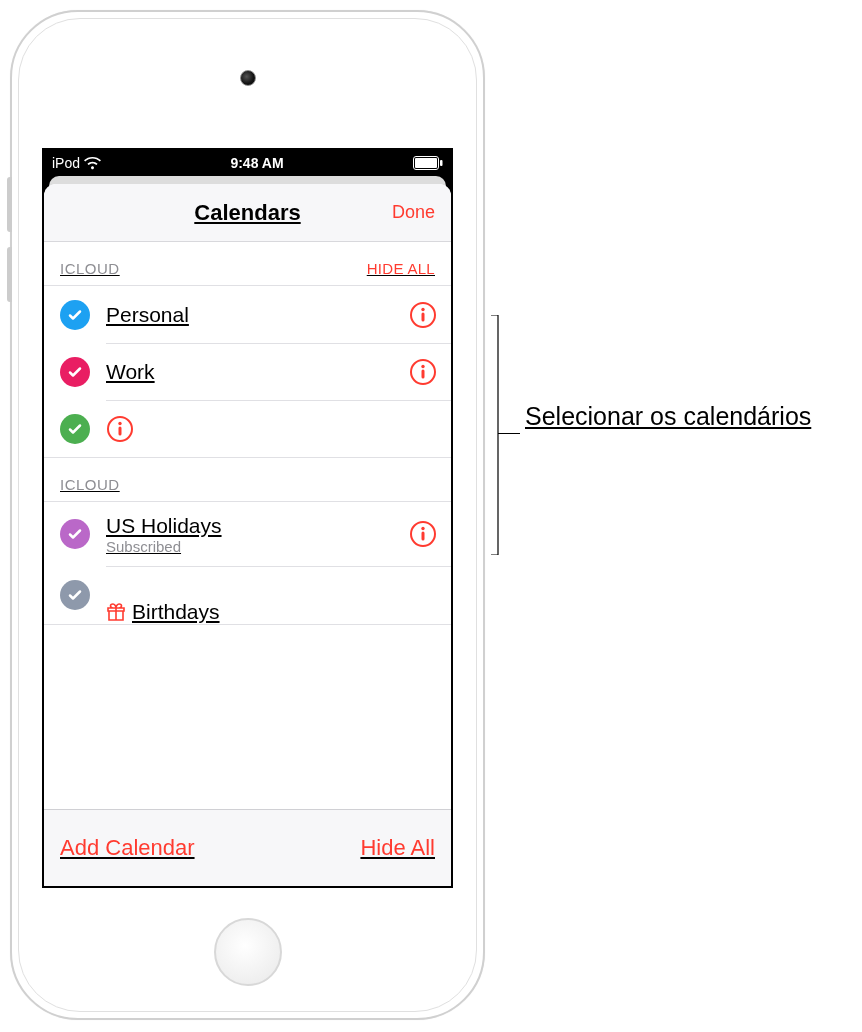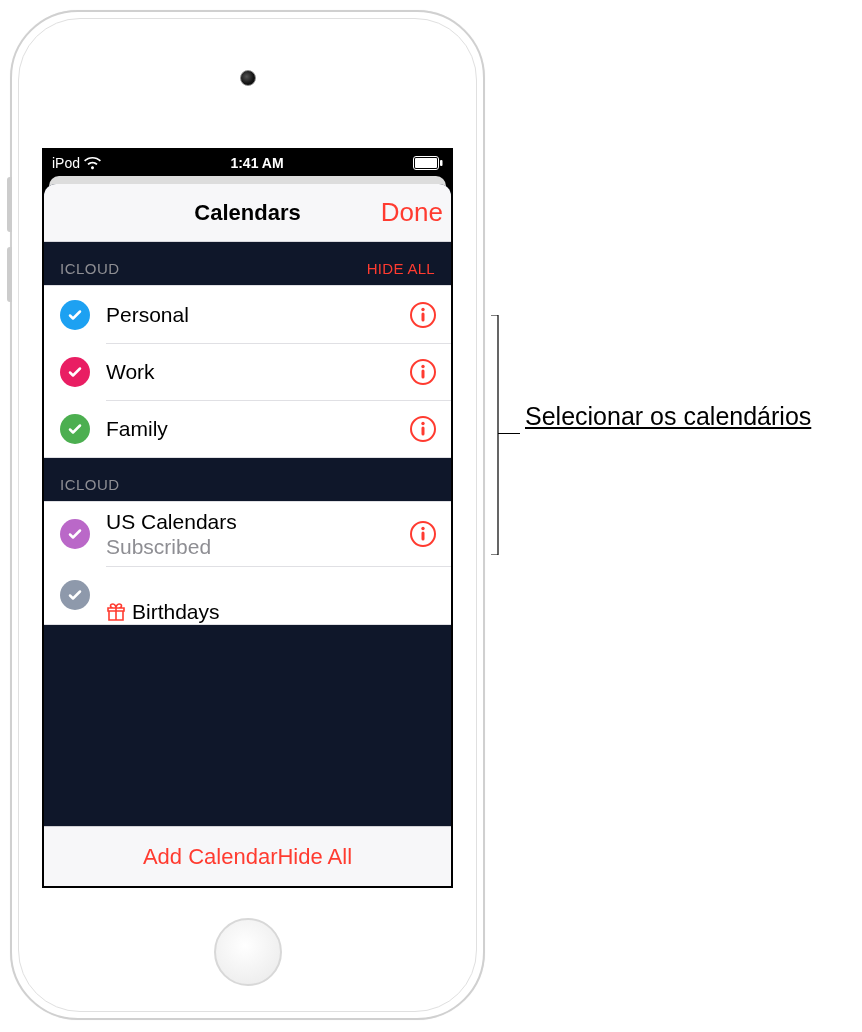--- a/index.html
+++ b/index.html
@@ -67,20 +67,21 @@
       position: absolute;
       top: 136px;
       left: 30px;
       right: 30px;
       bottom: 130px;
       background: #000;
       border: 2px solid #000;
       display: flex;
       flex-direction: column;
       overflow: hidden;
+      text-decoration: underline;
     }
     .status-bar {
       height: 26px;
       background: #000;
       color: #fff;
       display: flex;
       align-items: center;
       justify-content: space-between;
       padding: 0 8px;
       font-size: 14px;
@@ -89,21 +90,21 @@
     .status-time { font-weight: 600; }
     .wifi-icon svg, .battery-icon svg { display: block; }
     .sheet-back {
       background: #ddd;
       height: 10px;
       margin: 0 5px;
       border-radius: 10px 10px 0 0;
     }
     .sheet {
       flex: 1;
-      background: #0f172a;
+      background: #ffffff;
       border-radius: 12px 12px 0 0;
       display: flex;
       flex-direction: column;
       overflow: hidden;
       margin-top: -2px;
     }
     .sheet-header {
       background: #f7f7f9;
       position: relative;
       height: 58px;
@@ -112,22 +113,22 @@
       align-items: center;
       justify-content: center;
     }
     .sheet-title {
       font-size: 22px;
       font-weight: 700;
       color: #000;
     }
     .done-btn {
       position: absolute;
-      right: 8px;
-      font-size: 26px;
+      right: 16px;
+      font-size: 18px;
       font-weight: 400;
       color: #ff3b30;
       cursor: pointer;
     }
     .section-header {
       display: flex;
       justify-content: space-between;
       align-items: flex-end;
       padding: 18px 16px 8px 16px;
       font-size: 15px;
@@ -178,21 +179,21 @@
       flex: 1;
       display: flex;
       flex-direction: column;
     }
     .row-label {
       font-size: 21px;
       color: #000;
       line-height: 1.2;
     }
     .row-sub {
-      font-size: 21px;
+      font-size: 15px;
       color: #8e8e93;
     }
     .info-btn {
       width: 28px;
       height: 28px;
       flex-shrink: 0;
       cursor: pointer;
     }
     .gift-icon {
       margin-right: 6px;
@@ -200,24 +201,24 @@
     }
     .row-inline {
       display: flex;
       align-items: center;
       margin-top: 33px;
     }
     .toolbar {
       margin-top: auto;
       background: #f7f7f9;
       border-top: 1px solid #d0d0d4;
-      height: 60px;
-      display: flex;
-      align-items: center;
-      justify-content: center;
+      height: 77px;
+      display: flex;
+      align-items: center;
+      justify-content: space-between;
       padding: 0 16px;
       font-size: 22px;
       color: #ff3b30;
     }
     .toolbar span { cursor: pointer; }
     .annotation {
       position: absolute;
       left: 525px;
       top: 400px;
       font-size: 25px;
@@ -254,21 +255,21 @@
   <div class="screen">
     <div class="status-bar">
       <div class="status-left">
         <span>iPod</span>
         <span class="wifi-icon">
           <svg width="17" height="13" viewBox="0 0 17 13">
               <path fill="#fff" d="M8.5 12.3c.8 0 1.5-.7 1.5-1.5s-.7-1.5-1.5-1.5-1.5.7-1.5 1.5.7 1.5 1.5 1.5zm-3.9-4.2c1-1 2.4-1.6 3.9-1.6s2.9.6 3.9 1.6l1.2-1.3C12.2 5.4 10.4 4.7 8.5 4.7s-3.7.7-5.1 2.1l1.2 1.3zM1.2 4.6c2-2 4.6-3.1 7.3-3.1s5.3 1.1 7.3 3.1L17 3.3C14.7 1.2 11.7 0 8.5 0S2.3 1.2 0 3.3l1.2 1.3z"></path>
             </svg>
         </span>
       </div>
-      <span class="status-time">1:41 AM</span>
+      <span class="status-time">9:48 AM</span>
       <span class="battery-icon">
         <svg width="30" height="14" viewBox="0 0 30 14">
             <rect x="0.5" y="0.5" width="25" height="13" rx="2.5" fill="none" stroke="#fff"></rect>
             <rect x="2" y="2" width="22" height="10" rx="1" fill="#fff"></rect>
             <rect x="27" y="4" width="2.5" height="6" rx="1" fill="#fff"></rect>
           </svg>
       </span>
     </div>
 
     <div class="sheet-back"></div>
@@ -318,23 +319,20 @@
                 <rect x="12.5" y="11.5" width="3" height="9" rx="1.5" fill="#ff3b30"></rect>
               </svg>
           </span>
         </div>
         <div class="row">
           <span class="check-badge" style="background:#4caf50">
             <svg width="16" height="16" viewBox="0 0 16 16">
                 <path fill="none" stroke="#fff" stroke-width="2.5" stroke-linecap="round" stroke-linejoin="round" d="M3 8.5l3 3 7-7"></path>
               </svg>
           </span>
-          <div class="row-text">
-              <span class="row-label">Family</span>
-            </div>
           <span class="info-btn">
             <svg width="28" height="28" viewBox="0 0 28 28">
                 <circle cx="14" cy="14" r="12" fill="none" stroke="#ff3b30" stroke-width="2"></circle>
                 <circle cx="14" cy="8.5" r="1.7" fill="#ff3b30"></circle>
                 <rect x="12.5" y="11.5" width="3" height="9" rx="1.5" fill="#ff3b30"></rect>
               </svg>
           </span>
         </div>
       </div>
 
@@ -343,21 +341,21 @@
       </div>
 
       <div class="list">
         <div class="row" style="min-height:64px">
           <span class="check-badge" style="background:#ba68c8">
             <svg width="16" height="16" viewBox="0 0 16 16">
                 <path fill="none" stroke="#fff" stroke-width="2.5" stroke-linecap="round" stroke-linejoin="round" d="M3 8.5l3 3 7-7"></path>
               </svg>
           </span>
           <div class="row-text">
-            <span class="row-label">US Calendars</span>
+            <span class="row-label">US Holidays</span>
             <span class="row-sub">Subscribed</span>
           </div>
           <span class="info-btn">
             <svg width="28" height="28" viewBox="0 0 28 28">
                 <circle cx="14" cy="14" r="12" fill="none" stroke="#ff3b30" stroke-width="2"></circle>
                 <circle cx="14" cy="8.5" r="1.7" fill="#ff3b30"></circle>
                 <rect x="12.5" y="11.5" width="3" height="9" rx="1.5" fill="#ff3b30"></rect>
               </svg>
           </span>
         </div>

